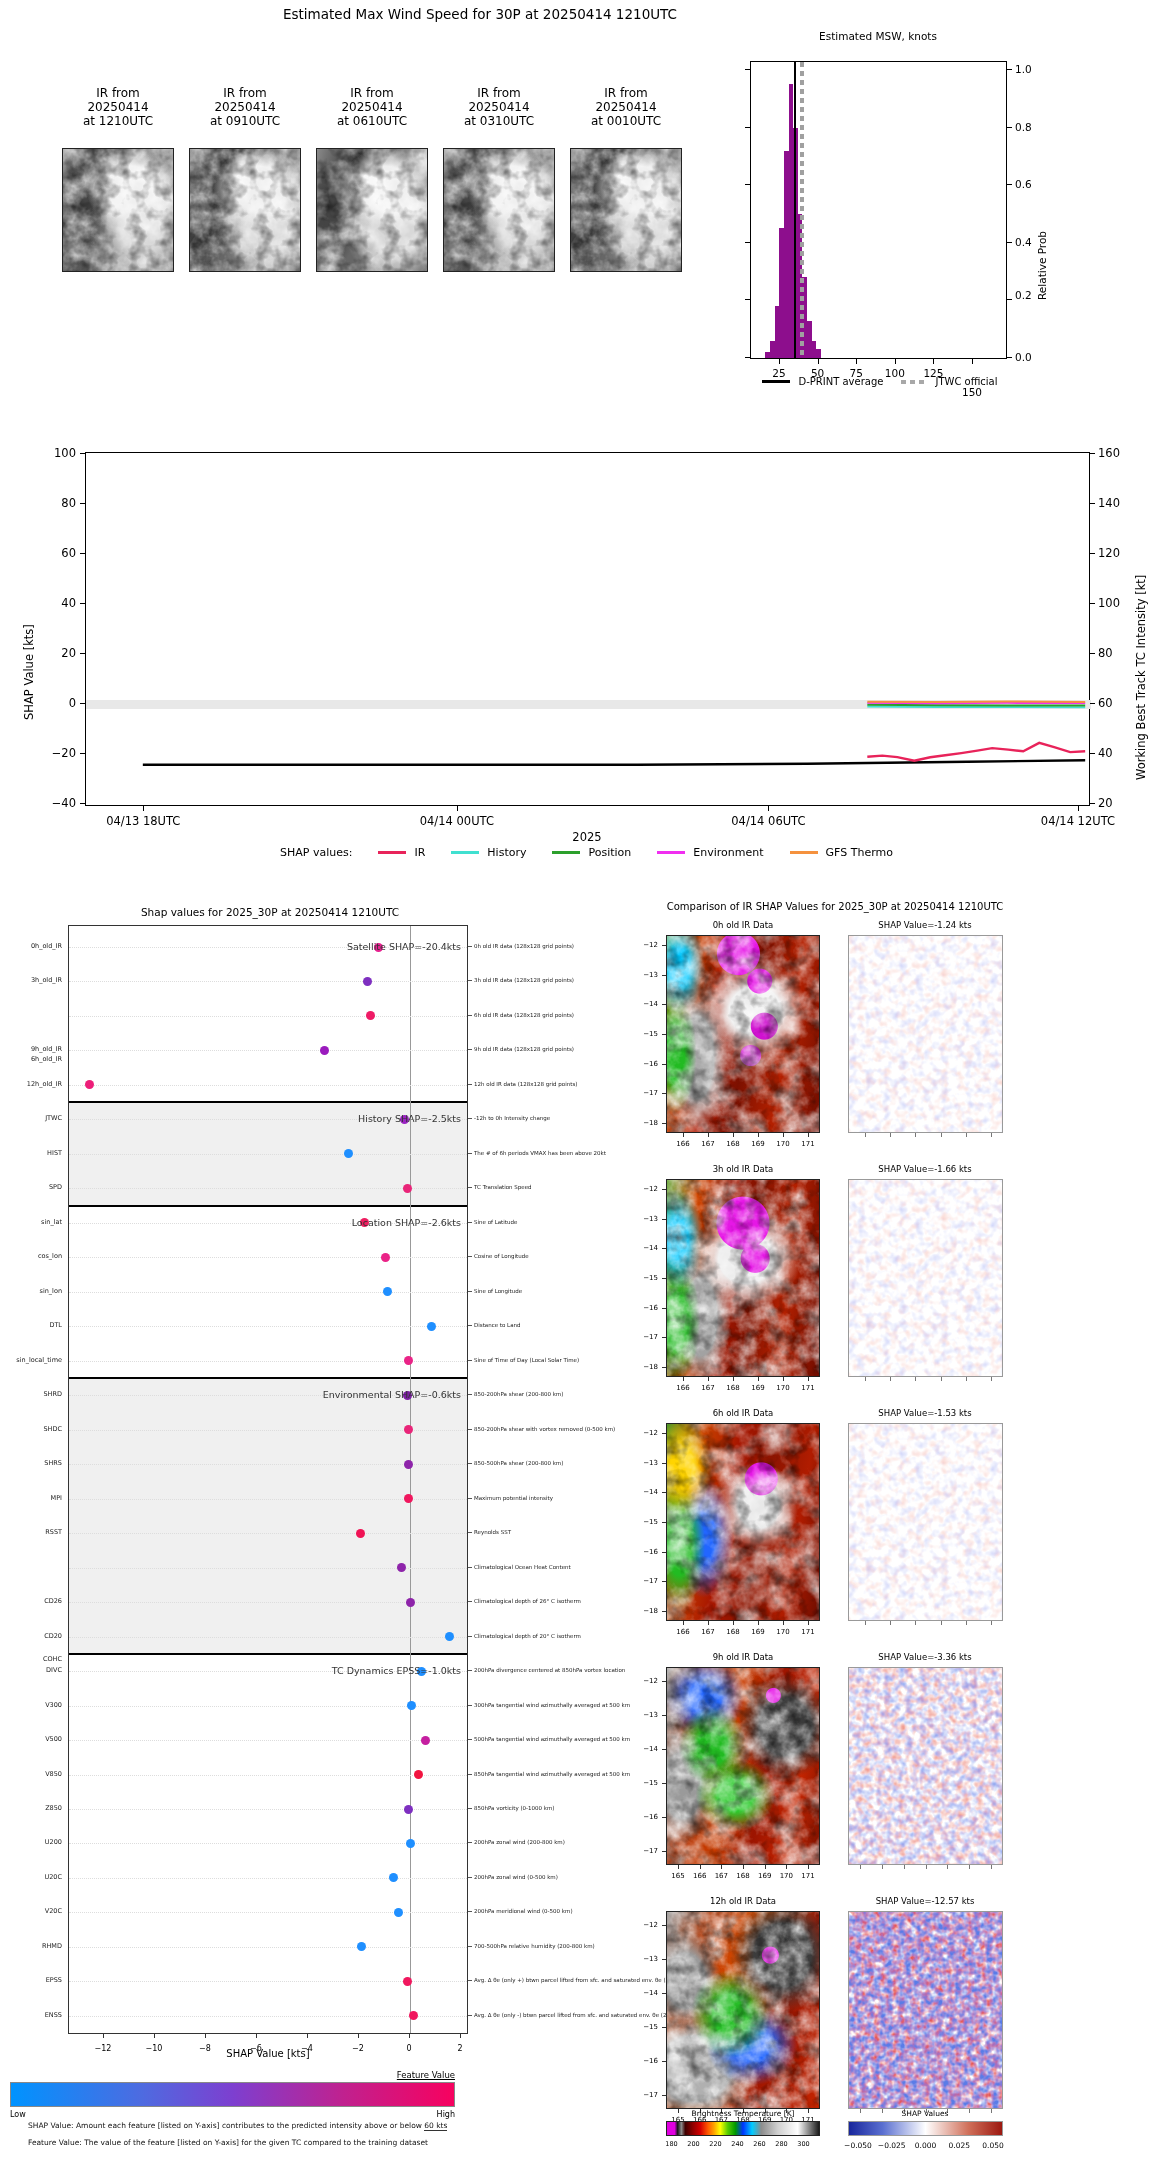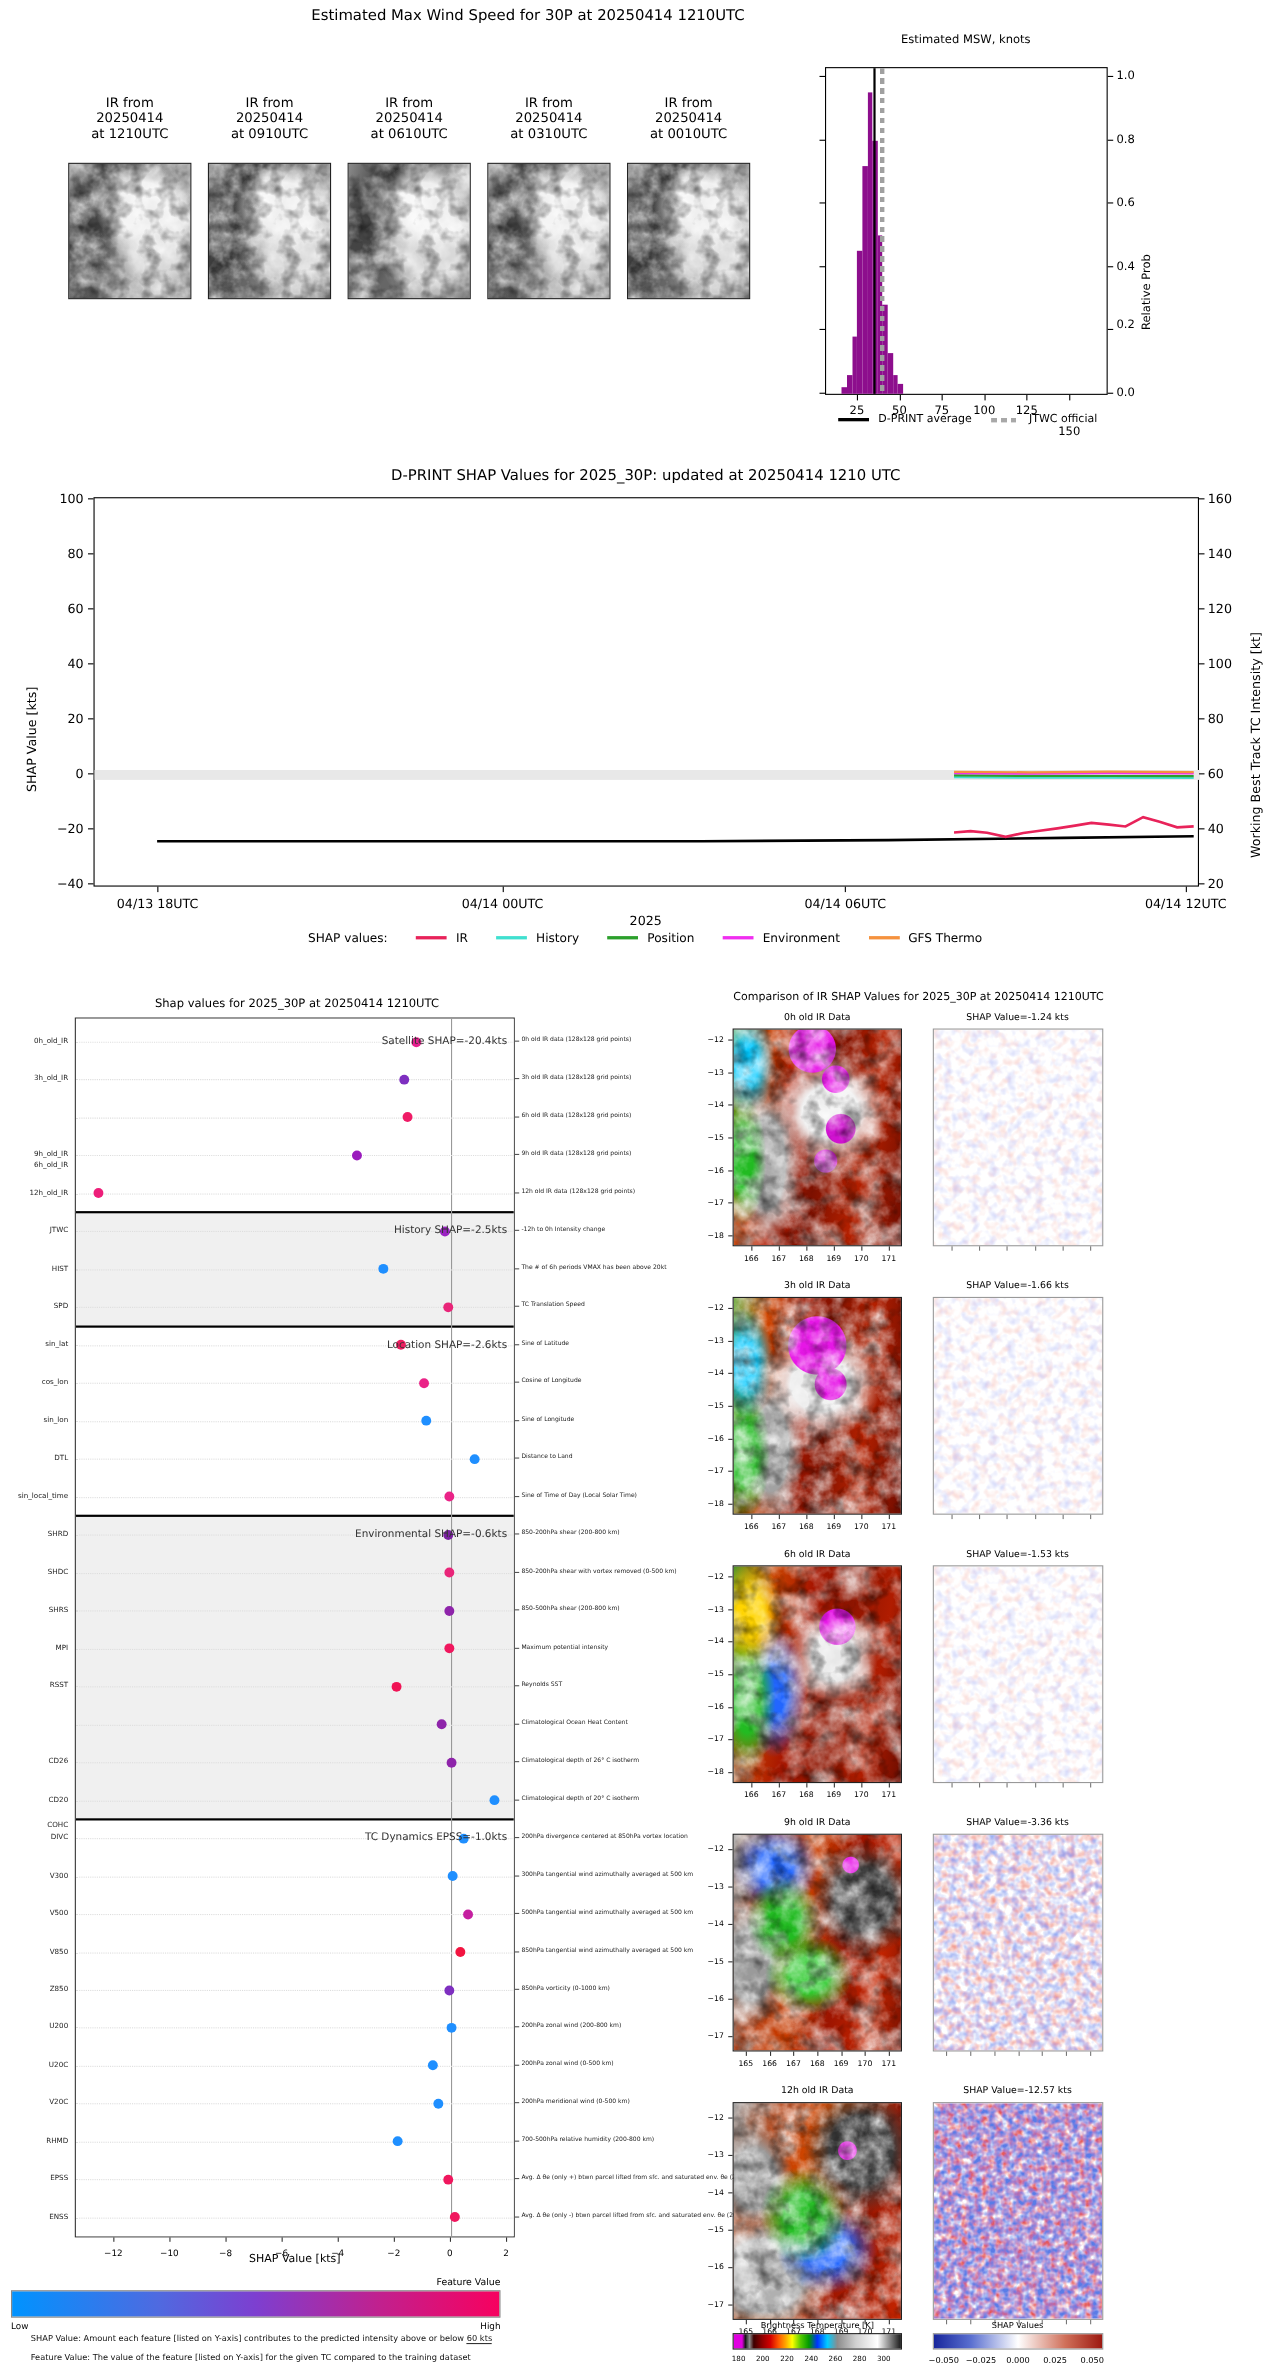--- a/index.html
+++ b/index.html
@@ -241,21 +241,20 @@
       <div class="leg-item">
         <span class="leg-line" style="background: rgb(0, 0, 0);"></span>
         <span>D-PRINT average</span>
       </div>
       <div class="leg-item">
         <span style="display: inline-block; width: 26px; height: 4px; background: repeating-linear-gradient(to right, rgb(168, 168, 168) 0px, rgb(168, 168, 168) 5px, rgba(0, 0, 0, 0) 5px, rgba(0, 0, 0, 0) 9px);"></span>
         <span>JTWC official</span>
       </div>
     </div>
 
-  <div class="abs ctr" style="left:187px;top:424px;width:800px;font-size:13.5px;">D-PRINT SHAP Values for 2025_30P: updated at 20250414 1210 UTC</div>
   <div id="ts-panel" class="panel" style="left:85px;top:452px;width:1005px;height:354px;">
       <div style="position: absolute; left: 0px; top: 247.25px; width: 1005px; height: 8.75px; background: rgb(232, 232, 232);"></div>
       <svg viewBox="0 0 1005 354" class="fx">
         <polyline points="55.3,313.5 552.8,313.5 723.6,312.5 884.4,310.5 1003.0,309.0" fill="none" stroke="#000000" stroke-width="2.4"></polyline>
         <polyline points="783.9,255.0 854.3,255.4 924.6,255.5 1003.0,255.6" fill="none" stroke="#40e0d0" stroke-width="2"></polyline>
         <polyline points="783.9,253.3 854.3,253.8 924.6,253.9 1003.0,254.0" fill="none" stroke="#2ca02c" stroke-width="2"></polyline>
         <polyline points="783.9,251.3 854.3,251.8 924.6,251.3 1003.0,251.5" fill="none" stroke="#f02ff0" stroke-width="2"></polyline>
         <polyline points="783.9,250.1 854.3,250.5 924.6,249.9 1003.0,250.3" fill="none" stroke="#f5923e" stroke-width="2"></polyline>
         <polyline points="783.9,305.5 799.0,304.3 814.1,305.8 831.1,309.5 847.2,306.0 862.3,304.0 878.4,301.8 894.5,299.3 909.5,296.8 925.6,298.3 940.7,300.0 956.8,291.5 971.8,295.8 987.9,300.8 1003.0,300.0" fill="none" stroke="#e8235a" stroke-width="2.4"></polyline>
       </svg>
@@ -523,21 +522,21 @@
       <div style="position: absolute; left: 307px; top: 2034px; width: 1px; height: 4px; background: rgb(51, 51, 51);"></div>
       <div class="tickX" style="position: absolute; left: 307px; top: 2044px; font-size: 8px;">−4</div>
       <div style="position: absolute; left: 358px; top: 2034px; width: 1px; height: 4px; background: rgb(51, 51, 51);"></div>
       <div class="tickX" style="position: absolute; left: 358px; top: 2044px; font-size: 8px;">−2</div>
       <div style="position: absolute; left: 409px; top: 2034px; width: 1px; height: 4px; background: rgb(51, 51, 51);"></div>
       <div class="tickX" style="position: absolute; left: 409px; top: 2044px; font-size: 8px;">0</div>
       <div style="position: absolute; left: 460px; top: 2034px; width: 1px; height: 4px; background: rgb(51, 51, 51);"></div>
       <div class="tickX" style="position: absolute; left: 460px; top: 2044px; font-size: 8px;">2</div>
     </div>
   <div class="abs ctr" style="left:168px;top:2048px;width:200px;font-size:10px;">SHAP Value [kts]</div>
-  <div class="abs" style="left:360px;top:2070px;width:95px;font-size:8.5px;text-align:right;">Feature Value</div>
+  <div class="abs" style="left:360px;top:2070px;width:95px;font-size:8.5px;text-align:right;text-decoration:underline;">Feature Value</div>
   <div class="fvbar" style="left:10px;top:2082px;width:445px;height:25px;"></div>
   <div class="abs" style="left:10px;top:2110px;font-size:8px;">Low</div>
   <div class="abs" style="left:360px;top:2110px;width:95px;font-size:8px;text-align:right;">High</div>
   <div class="abs" style="left:28px;top:2121px;width:470px;font-size:7.5px;color:#111;">
     <span>SHAP Value: Amount each feature [listed on Y-axis] contributes to the predicted intensity above or below </span><span class="u">60 kts</span>
   </div>
   <div class="abs" style="left:28px;top:2138px;width:470px;font-size:7.5px;color:#111;">Feature Value: The value of the feature [listed on Y-axis] for the given TC compared to the training dataset</div>
 
   <div class="abs ctr" style="left:530px;top:901px;width:610px;font-size:10px;">Comparison of IR SHAP Values for 2025_30P at 20250414 1210UTC</div>
   <div id="cmp-rows">

